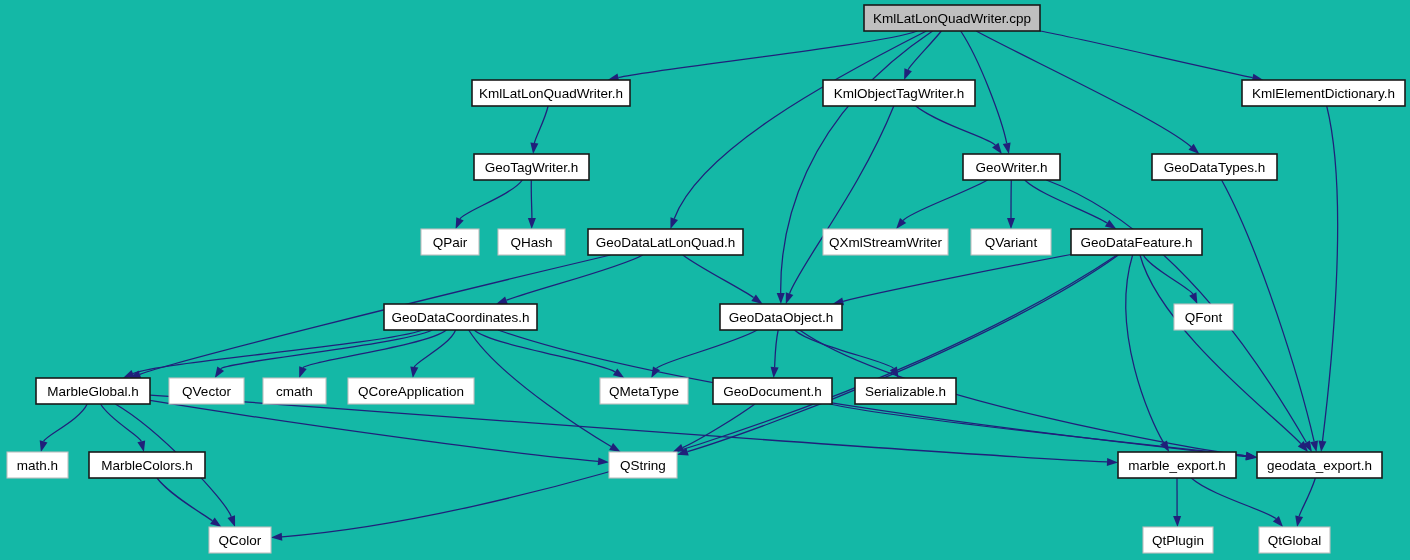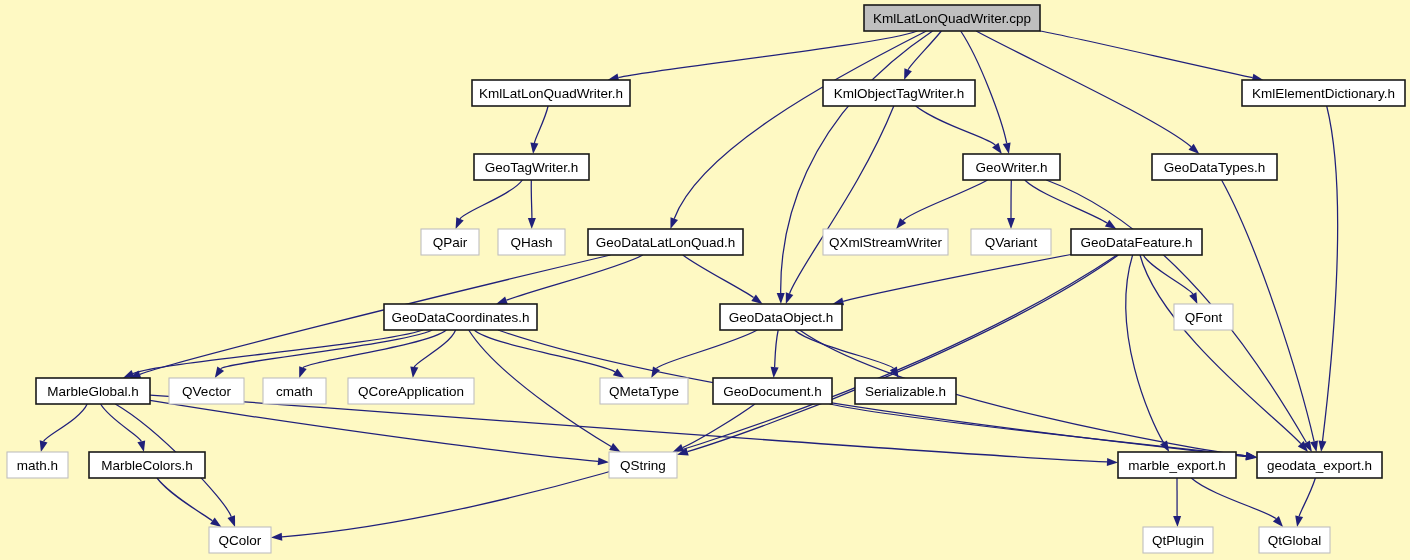--- a/index.html
+++ b/index.html
@@ -7,21 +7,21 @@
     padding: 0;
     background: #ffffff;
   }
   body {
     font-family: "Liberation Sans", sans-serif;
   }
   #graph-root {
     position: relative;
     width: 1410px;
     height: 560px;
-    background: #fef9c3;
+    background: #14b8a6;
     overflow: hidden;
   }
   #graph-svg {
     position: absolute;
     left: 0;
     top: 0;
     width: 1410px;
     height: 560px;
   }
   .node-label {

